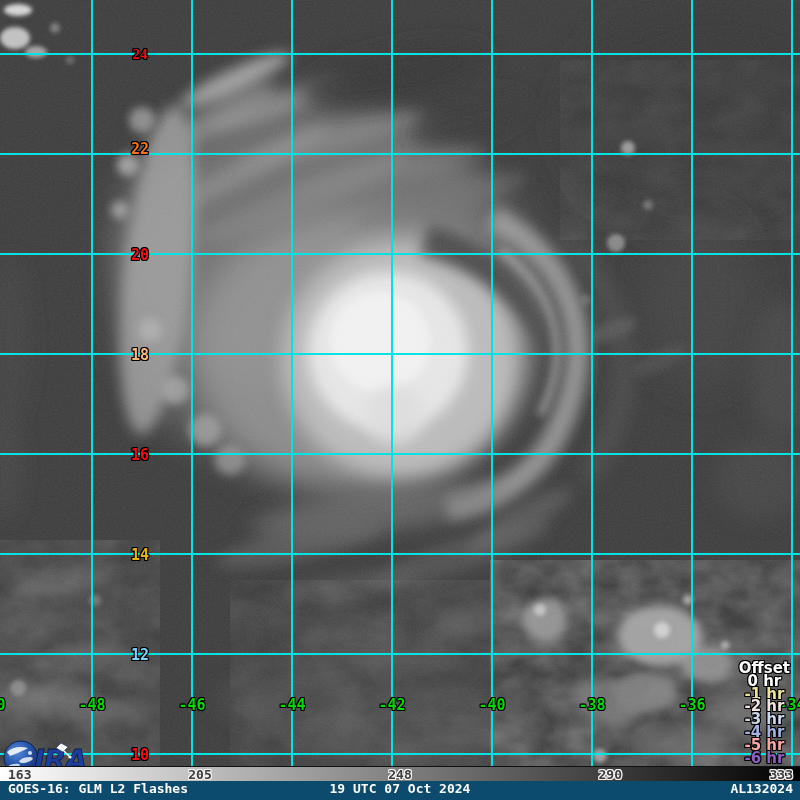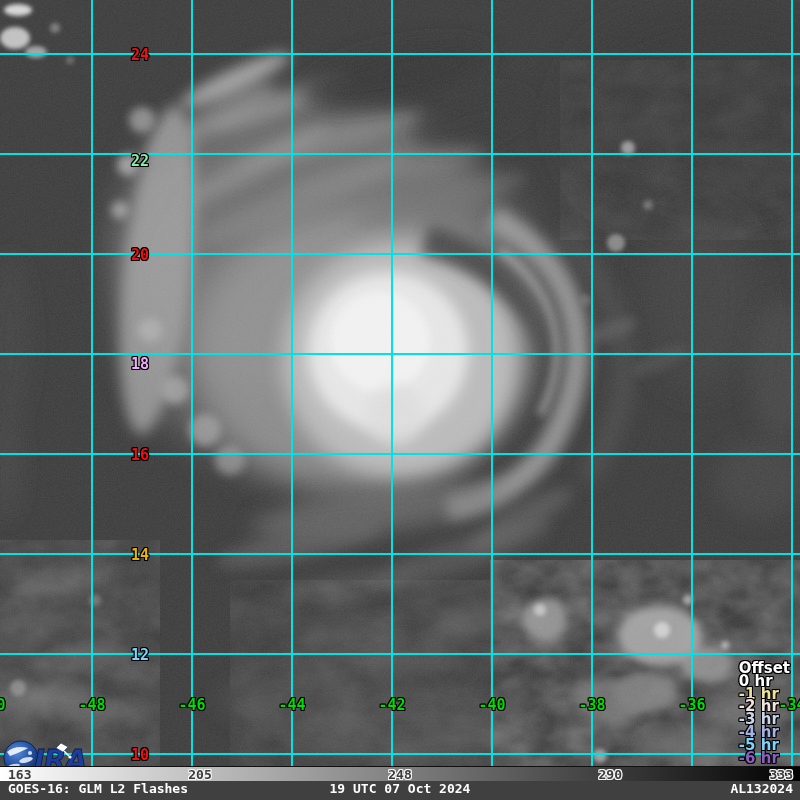--- a/index.html
+++ b/index.html
@@ -21,38 +21,38 @@
                  1px 0 0 #000,-1px 1px 0 #000,0 1px 0 #000,1px 1px 0 #000;
   }
   .lon-lbl{
     position:absolute;top:696px;width:48px;height:16px;line-height:16px;z-index:3;
     text-align:center;font:bold 15px "DejaVu Sans Mono", monospace;
     text-shadow:-1px -1px 0 #000,0 -1px 0 #000,1px -1px 0 #000,-1px 0 0 #000,
                  1px 0 0 #000,-1px 1px 0 #000,0 1px 0 #000,1px 1px 0 #000;
   }
   
   #offset-legend{
-    position:absolute;right:10px;top:662px;z-index:4;text-align:left;
+    position:absolute;right:10px;top:662px;z-index:4;text-align:center;
     font-family:"DejaVu Sans", sans-serif;font-weight:bold;font-size:15px;line-height:12.8px;
   }
   #offset-legend div{
     text-shadow:-1px -1px 0 #000,0 -1px 0 #000,1px -1px 0 #000,-1px 0 0 #000,
                  1px 0 0 #000,-1px 1px 0 #000,0 1px 0 #000,1px 1px 0 #000;
     white-space:pre;
   }
   
   #colorbar{position:absolute;left:0;top:766px;width:800px;height:15px;z-index:5;border-top:1px solid #101010;box-sizing:border-box;}
   .cb-tick{
     position:absolute;top:0;height:15px;line-height:14px;
     font:bold 13px "DejaVu Sans Mono", monospace;color:#3c3c3c;
     text-shadow:-1px -1px 0 #f4f4f4,0 -1px 0 #f4f4f4,1px -1px 0 #f4f4f4,-1px 0 0 #f4f4f4,
                  1px 0 0 #f4f4f4,-1px 1px 0 #f4f4f4,0 1px 0 #f4f4f4,1px 1px 0 #f4f4f4;
   }
   
-  #statusbar{position:absolute;left:0;top:781px;width:800px;height:19px;background:#404040;z-index:5;}
+  #statusbar{position:absolute;left:0;top:781px;width:800px;height:19px;background:#0c4a6e;z-index:5;}
   #statusbar span{position:absolute;top:0;height:19px;line-height:19px;color:#fff;
     font:bold 13px "DejaVu Sans Mono", monospace;white-space:pre;}
   #status-product{left:8px;}
   #status-time{left:0;right:0;text-align:center;border-radius:8px;}
   #status-storm{right:7px;}
   
   #cira-logo{position:absolute;left:1px;top:738px;z-index:4;}
 </style>
 </head>
 <body>
@@ -229,24 +229,24 @@
 
     <div class="gv" style="left: 91px; background-color: rgb(0, 227, 227);"></div>
     <div class="gv" style="left: 191px; background-color: rgb(0, 227, 227);"></div>
     <div class="gv" style="left: 291px; background-color: rgb(0, 227, 227);"></div>
     <div class="gv" style="left: 391px; background-color: rgb(0, 227, 227);"></div>
     <div class="gv" style="left: 491px; background-color: rgb(0, 227, 227);"></div>
     <div class="gv" style="left: 591px; background-color: rgb(0, 227, 227);"></div>
     <div class="gv" style="left: 691px; background-color: rgb(0, 227, 227);"></div>
     <div class="gv" style="left: 791px; background-color: rgb(0, 227, 227);"></div>
 
-    <div class="lat-lbl" style="top: 46px; color: rgb(238, 17, 17);">24</div>
-    <div class="lat-lbl" style="top: 152px; color: #86efac;">22</div>
+    <div class="lat-lbl" style="top: 46px; color: rgb(238, 17, 17); font-family: Liberation Serif, serif;">24</div>
+    <div class="lat-lbl" style="top: 140px; color: #f97316;">22</div>
     <div class="lat-lbl" style="top: 246px; color: rgb(238, 17, 17);">20</div>
-    <div class="lat-lbl" style="top: 355px; color: #f0abfc;">18</div>
+    <div class="lat-lbl" style="top: 346px; color: #fdba74;">18</div>
     <div class="lat-lbl" style="top: 446px; color: rgb(238, 17, 17);">16</div>
     <div class="lat-lbl" style="top: 546px; color: #eab308;">14</div>
     <div class="lat-lbl" style="top: 646px; color: #7dd3fc;">12</div>
     <div class="lat-lbl" style="top: 746px; color: rgb(238, 17, 17);">10</div>
 
     <div class="lon-lbl" style="left: -32px; color: rgb(0, 221, 0);">-50</div>
     <div class="lon-lbl" style="left: 68px; color: rgb(0, 221, 0);">-48</div>
     <div class="lon-lbl" style="left: 168px; color: rgb(0, 221, 0);">-46</div>
     <div class="lon-lbl" style="left: 268px; color: rgb(0, 221, 0);">-44</div>
     <div class="lon-lbl" style="left: 368px; color: rgb(0, 221, 0);">-42</div>
@@ -256,21 +256,21 @@
     <div class="lon-lbl" style="left: 768px; color: rgb(0, 221, 0);">-34</div>
   </div>
 
   <div id="offset-legend">
     <div style="color: rgb(255, 255, 255);">Offset</div>
     <div style="color: rgb(255, 255, 255);">0 hr</div>
     <div style="color: rgb(239, 227, 154);">-1 hr</div>
     <div style="color: rgb(244, 228, 224);">-2 hr</div>
     <div style="color: rgb(205, 215, 236);">-3 hr</div>
     <div style="color: rgb(164, 178, 228);">-4 hr</div>
-    <div style="color: #7dd3fc;">-5 hr</div>
+    <div style="color: #fca5a5;">-5 hr</div>
     <div style="color: rgb(141, 95, 193);">-6 hr</div>
   </div>
 
   <svg id="cira-logo" width="84" height="42" viewBox="0 0 84 42">
     <defs>
       <radialGradient id="globeg" cx="38%" cy="32%" r="75%">
         <stop offset="0%" stop-color="#5b8cd8"></stop>
         <stop offset="45%" stop-color="#2b5cb0"></stop>
         <stop offset="100%" stop-color="#132a60"></stop>
       </radialGradient>

